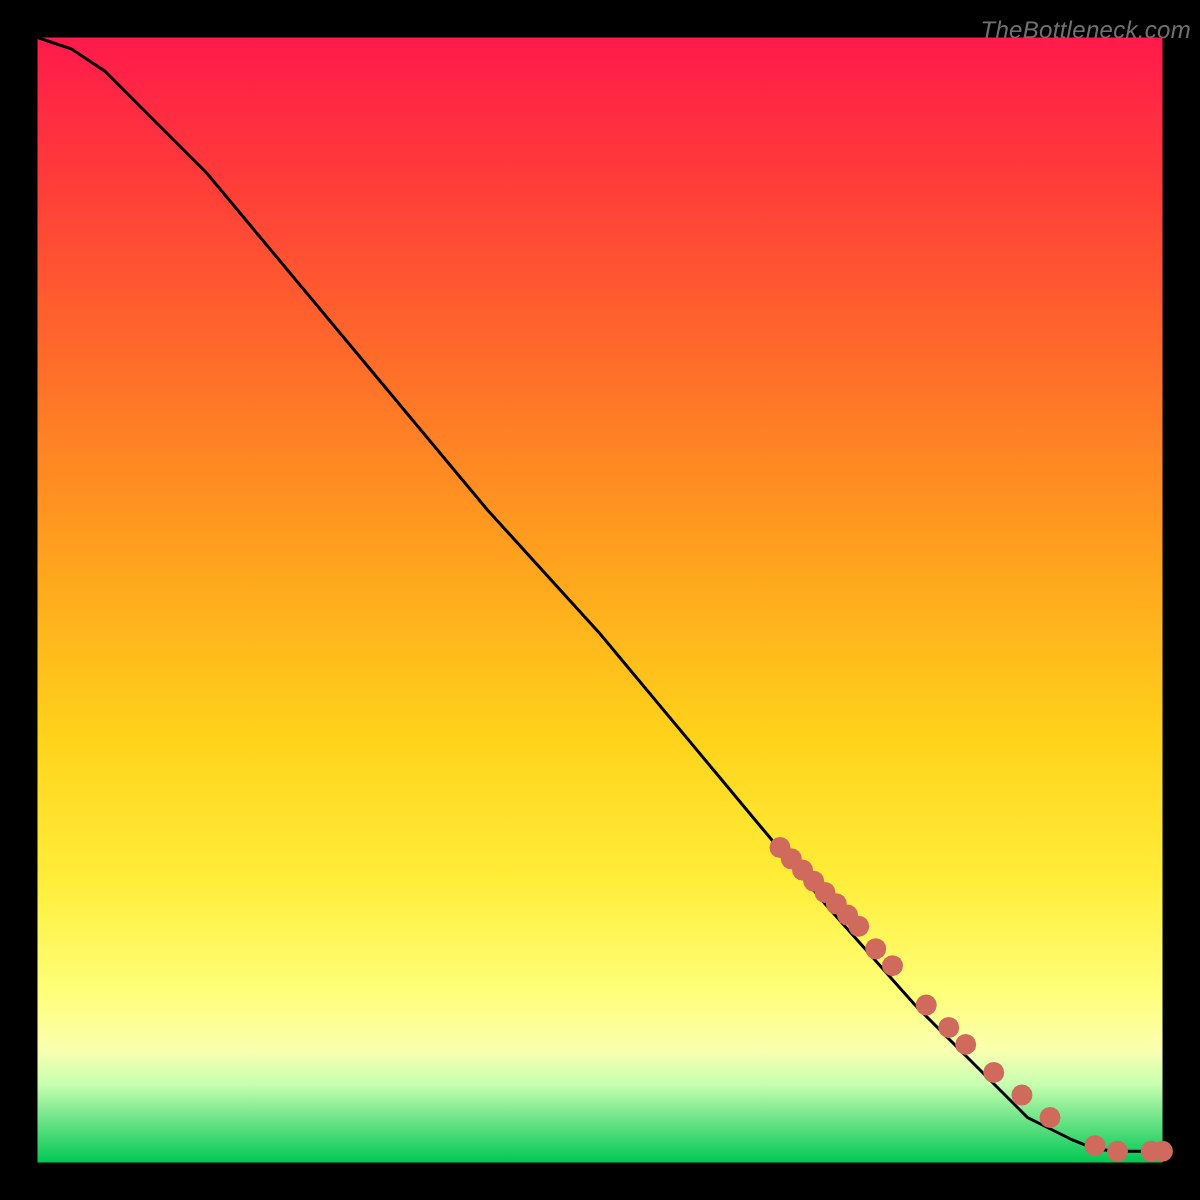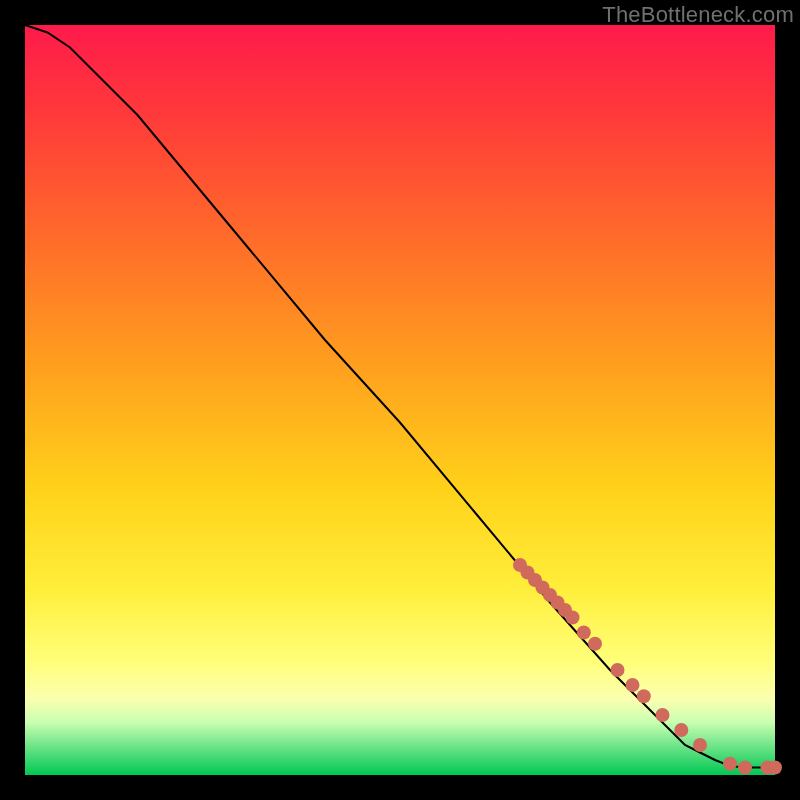--- a/index.html
+++ b/index.html
@@ -23,26 +23,27 @@
       #ffff7a 85%,
       #faffb0 90%,
       #c8ffb0 93%,
       #72e58a 96%,
       #00c853 100%
     );
   }
 
   .watermark {
     position: absolute;
-    top: 2px;
+    top: 12px;
     right: 6px;
     color: #707070;
-    font-size: 22px;
+    font-size: 16px;
     font-weight: 500;
     letter-spacing: 0.2px;
+    font-style: italic;
   }
 
   svg.plot {
     position: absolute;
     left: 25px;
     top: 25px;
     width: 750px;
     height: 750px;
     overflow: visible;
   }

